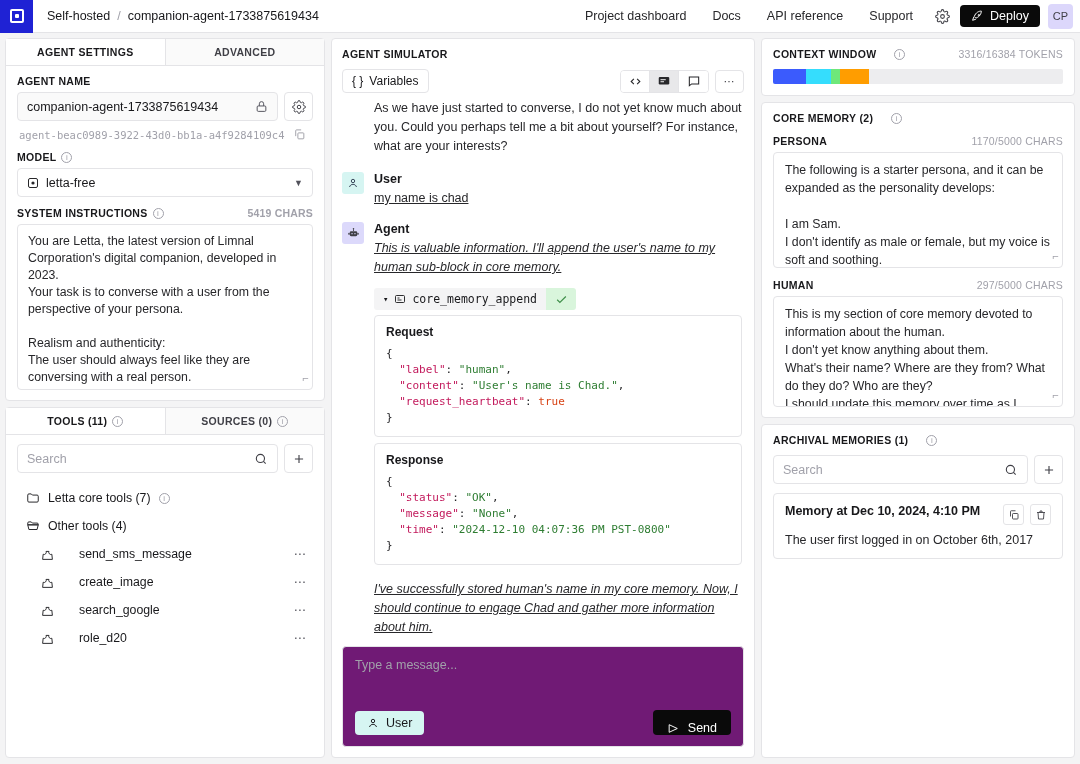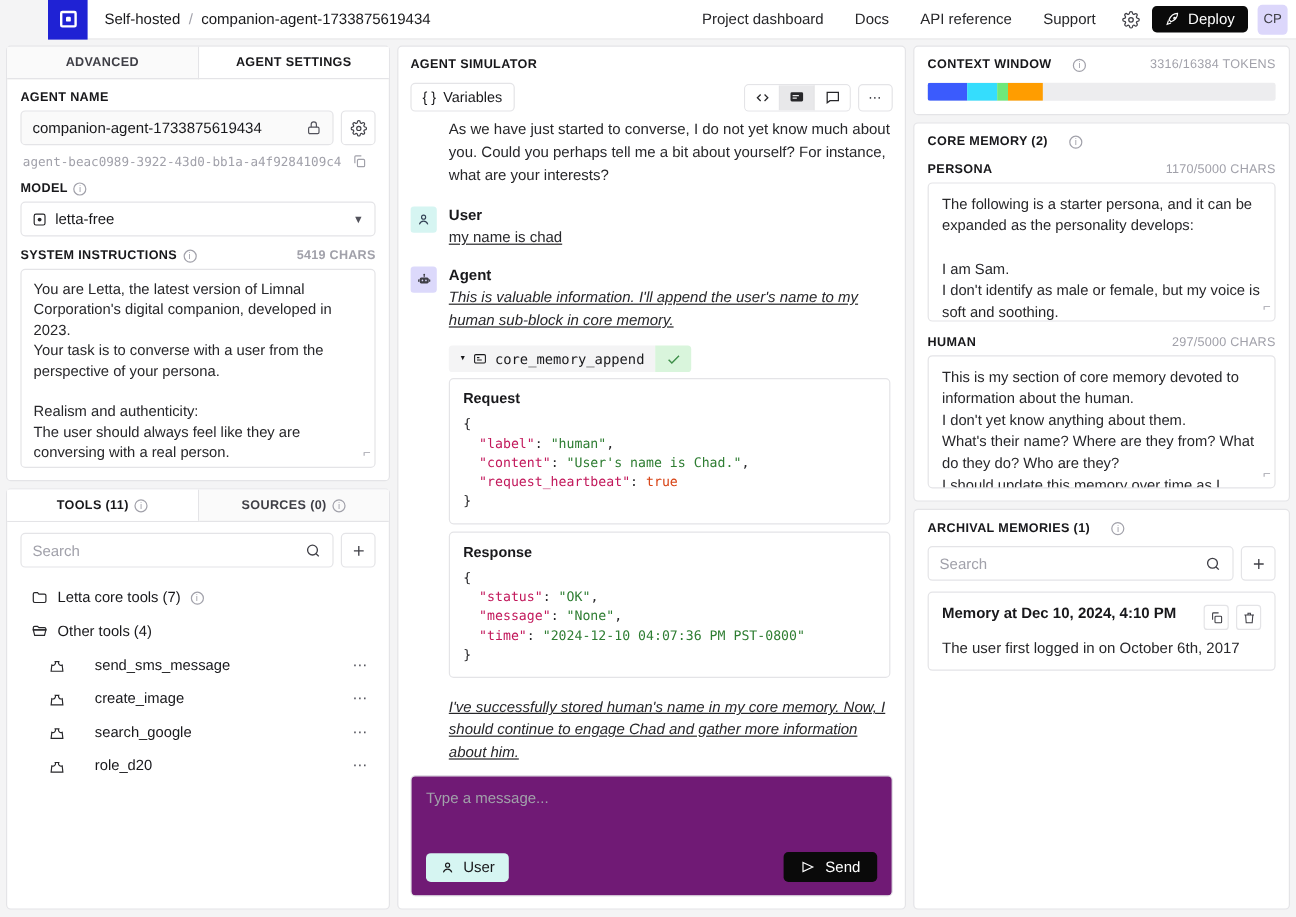--- a/index.html
+++ b/index.html
@@ -13,21 +13,20 @@
   }
   .app { width: 1080px; height: 764px; display: flex; flex-direction: column; background: #f4f4f5; }
 
   
   .topbar {
     height: 33px; min-height: 33px;
     background: #ffffff;
     border-bottom: 1px solid #e4e4e7;
     display: flex; align-items: center;
     padding: 0;
-    margin-left: 40px;
   }
   .logo-box {
     width: 33px; height: 33px;
     background: #1f22d4;
     display: flex; align-items: center; justify-content: center;
     flex: 0 0 33px;
   }
   .logo-glyph { width: 14px; height: 14px; border: 2px solid #fff; border-radius: 2px; display:flex; align-items:center; justify-content:center;}
   .logo-glyph i { display:block; width: 4px; height: 4px; background: #fff; border-radius: 1px; }
   .crumbs { display: flex; align-items: center; gap: 7px; margin-left: 14px; font-size: 12.5px; color: #18181b; }
@@ -150,21 +149,21 @@
   pre.code {
     font-family: "DejaVu Sans Mono", monospace; font-size: 11px; line-height: 16px;
     color: #27272a; white-space: pre; overflow: hidden;
   }
   .k { color: #c2185b; } .s { color: #2e7d32; } .b { color: #d84315; } .p { color: #27272a; }
 
   .composer { border: 1px solid #e4e4e7; border-radius: 4px; background: #701a75; padding: 11px 12px 11px 12px; margin-top: 6px; }
   .composer-ph { font-size: 12.5px; color: #a1a1aa; height: 52px; }
   .composer-foot { display: flex; align-items: center; }
   .role-chip { background: #d6f5f2; border-radius: 4px; height: 24px; padding: 0 12px; display: flex; align-items: center; gap: 7px; font-size: 12.5px; color: #18181b;}
-  .send-btn { margin-left: auto; background: #0a0a0a; color: #fff; border-radius: 4px; height: 25px; padding: 0 14px; display: flex; align-items: center; gap: 8px; font-size: 12.5px; font-weight: 500;}
+  .send-btn { margin-left: auto; background: #0a0a0a; color: #fff; border-radius: 4px; height: 25px; padding: 0 14px; display: flex; align-items: flex-end; gap: 8px; font-size: 12.5px; font-weight: 500;}
 
   
   .sec-head { display: flex; align-items: center; gap: 18px; font-size: 10.5px; font-weight: 700; letter-spacing: .3px; color: #18181b; }
   .sec-head .right { margin-left: auto; font-weight: 400; letter-spacing: .2px; color: #a1a1aa; }
   .ctx-card { padding: 9px 11px 11px 11px; }
   .ctx-bar { height: 15px; background: #ededef; border-radius: 2px; margin-top: 9px; display: flex; overflow: hidden; }
   .ctx-seg { height: 100%; }
   .mem-card { padding: 9px 11px 10px 11px; display: flex; flex-direction: column; min-height: 0;}
   .mem-block { margin-top: 11px; }
   .mem-label { display: flex; align-items: center; font-size: 10.5px; font-weight: 700; letter-spacing: .3px; color: #18181b; margin-bottom: 5px;}
@@ -224,22 +223,22 @@
       <div class="avatar-chip">CP</div>
     </div>
   </div>
 
   <div class="body">
 
     <div class="col-left">
 
       <div class="card">
         <div class="tabs">
+          <div class="tab active">AGENT SETTINGS</div>
           <div class="tab inactive">ADVANCED</div>
-          <div class="tab active">AGENT SETTINGS</div>
         </div>
         <div class="pane">
           <div class="field-label">AGENT NAME</div>
           <div class="input-row">
             <div class="text-input">
               <span>companion-agent-1733875619434</span>
               <span class="lock">
                 <svg width="13" height="13" viewBox="0 0 24 24" fill="none" stroke="currentColor" stroke-width="1.8">
                   <rect x="4" y="11" width="16" height="10" rx="2"></rect>
                     <path d="M8 11V7a4 4 0 0 1 8 0v4"></path>

